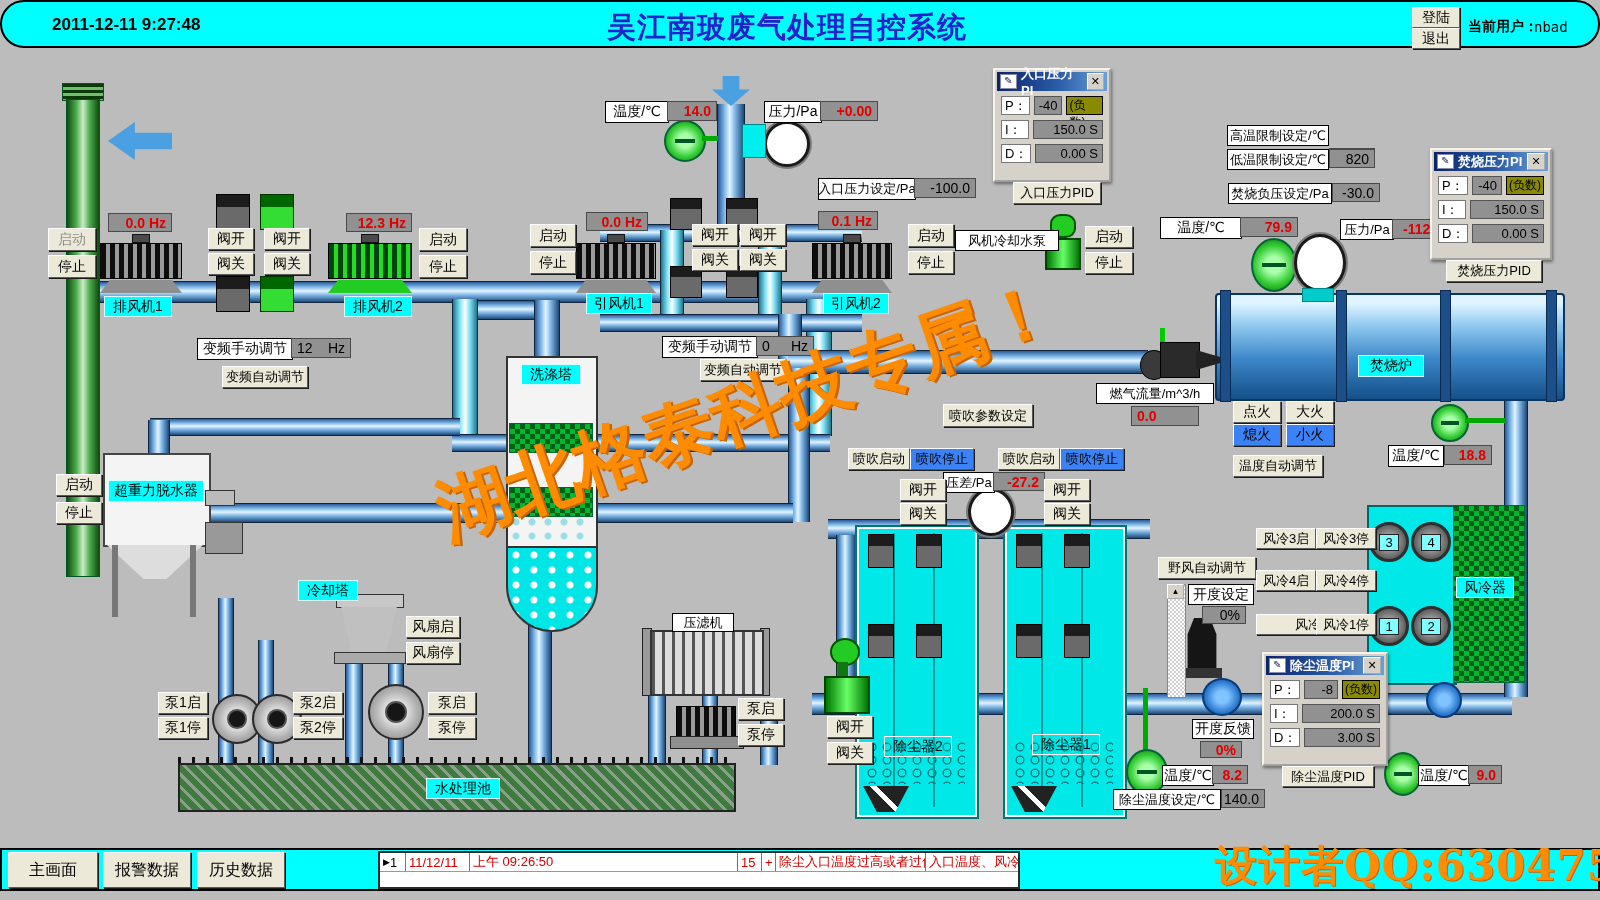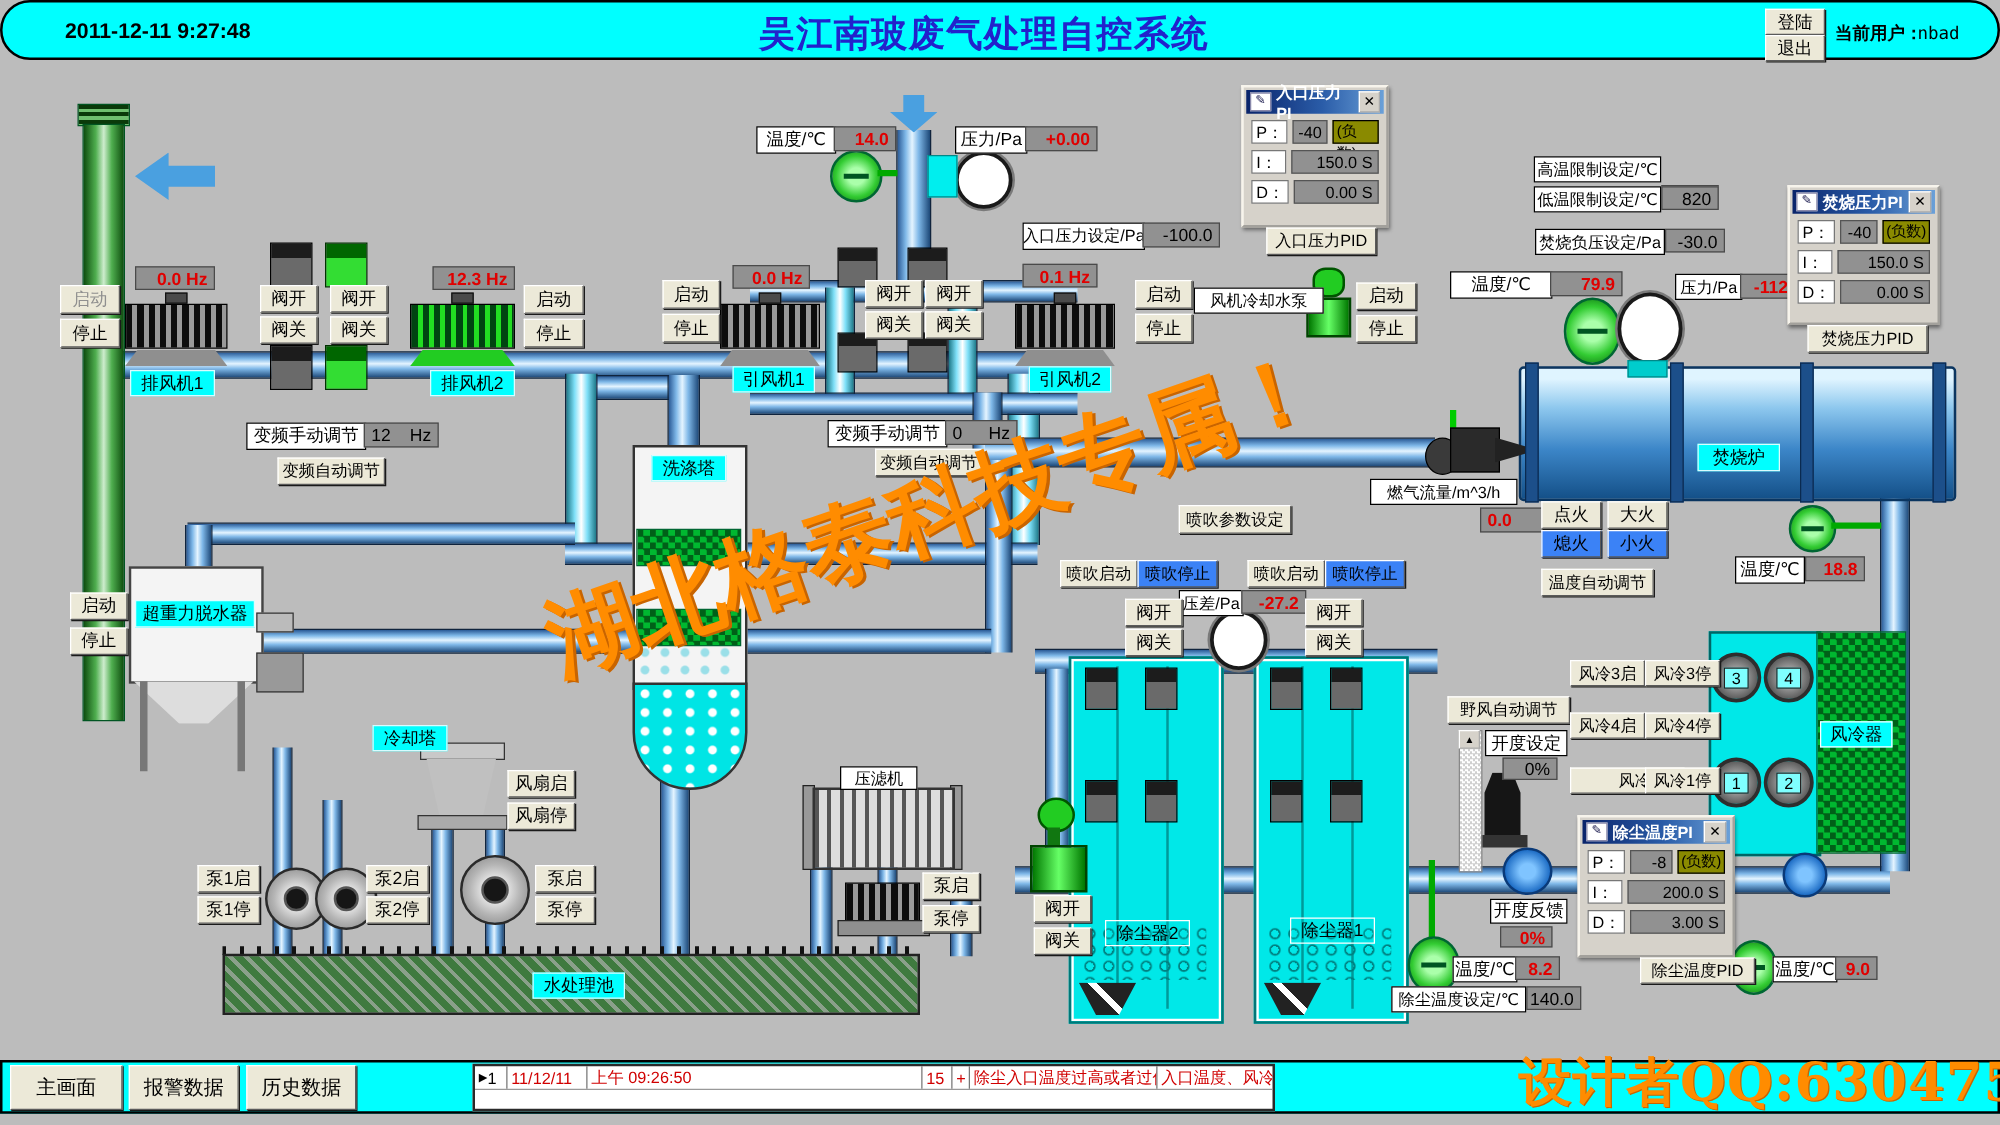--- a/index.html
+++ b/index.html
@@ -323,21 +323,21 @@
   <div class="lbl" style="left:1227px;top:149px;width:100px;height:19px;">低温限制设定/℃</div>
   <div class="disp" style="left:1329px;top:149px;width:46px;height:19px;">820</div>
   <div class="lbl" style="left:1228px;top:183px;width:102px;height:19px;text-align:right;">焚烧负压设定/Pa</div>
   <div class="disp" style="left:1332px;top:183px;width:48px;height:19px;">-30.0</div>
   <div class="lbl" style="left:1160px;top:217px;width:80px;height:20px;font-size:14px;">温度/℃</div>
   <div class="disp red" style="left:1240px;top:217px;width:58px;height:20px;">79.9</div>
   <div class="lbl" style="left:1340px;top:219px;width:52px;height:19px;">压力/Pa</div>
   <div class="disp red" style="left:1392px;top:219px;width:56px;height:20px;">-112.6</div>
   <div class="clbl" style="left:1358px;top:355px;width:64px;height:20px;">焚烧炉</div>
   <div class="lbl" style="left:1096px;top:383px;width:116px;height:19px;">燃气流量/m^3/h</div>
-  <div class="disp red" style="left:1184px;top:406px;width:52px;height:20px;justify-content:flex-start;">0.0</div>
+  <div class="disp red" style="left:1131px;top:406px;width:68px;height:20px;justify-content:flex-start;">0.0</div>
   <div class="btn" style="left:1233px;top:401px;width:46px;height:20px;">点火</div>
   <div class="btn" style="left:1286px;top:401px;width:46px;height:20px;">大火</div>
   <div class="btn green" style="left:1233px;top:424px;width:46px;height:20px;">熄火</div>
   <div class="btn green" style="left:1286px;top:424px;width:46px;height:20px;">小火</div>
   <div class="btn" style="left:1233px;top:455px;width:88px;height:20px;font-size:13px;">温度自动调节</div>
   <div class="lbl" style="left:1388px;top:445px;width:54px;height:20px;font-size:14px;">温度/℃</div>
   <div class="disp red" style="left:1444px;top:445px;width:48px;height:20px;">18.8</div>
 
   <div class="btn" style="left:943px;top:404px;width:88px;height:21px;font-size:13px;">喷吹参数设定</div>
   <div class="btn" style="left:848px;top:448px;width:60px;height:20px;font-size:13px;">喷吹启动</div>
@@ -449,21 +449,21 @@
       </div>
     <div class="pidrow">
         <span class="pidlab">I：</span>
       <span class="pidval">200.0 S</span>
       </div>
     <div class="pidrow">
         <span class="pidlab">D：</span>
       <span class="pidval">3.00 S</span>
       </div>
   </div>
-  <div class="btn" style="left:1312px;top:766px;width:90px;height:19px;font-size:13px;z-index:31;">除尘温度PID</div>
+  <div class="btn" style="left:1282px;top:766px;width:90px;height:19px;font-size:13px;z-index:31;">除尘温度PID</div>
 
   <div class="bar" style="top:848px;height:43px;"></div>
   <div class="btn" style="left:8px;top:852px;width:88px;height:34px;font-size:16px;z-index:26;">主画面</div>
   <div class="btn" style="left:103px;top:852px;width:86px;height:34px;font-size:16px;z-index:26;">报警数据</div>
   <div class="btn" style="left:197px;top:852px;width:86px;height:34px;font-size:16px;z-index:26;">历史数据</div>
   <div class="atable" style="left:378px;top:851px;width:642px;height:38px;">
     <div class="arow">
       <div class="acell blk" style="width:26px;">
           <span style="font-size:9px;">▶</span>
           <span>1</span>

